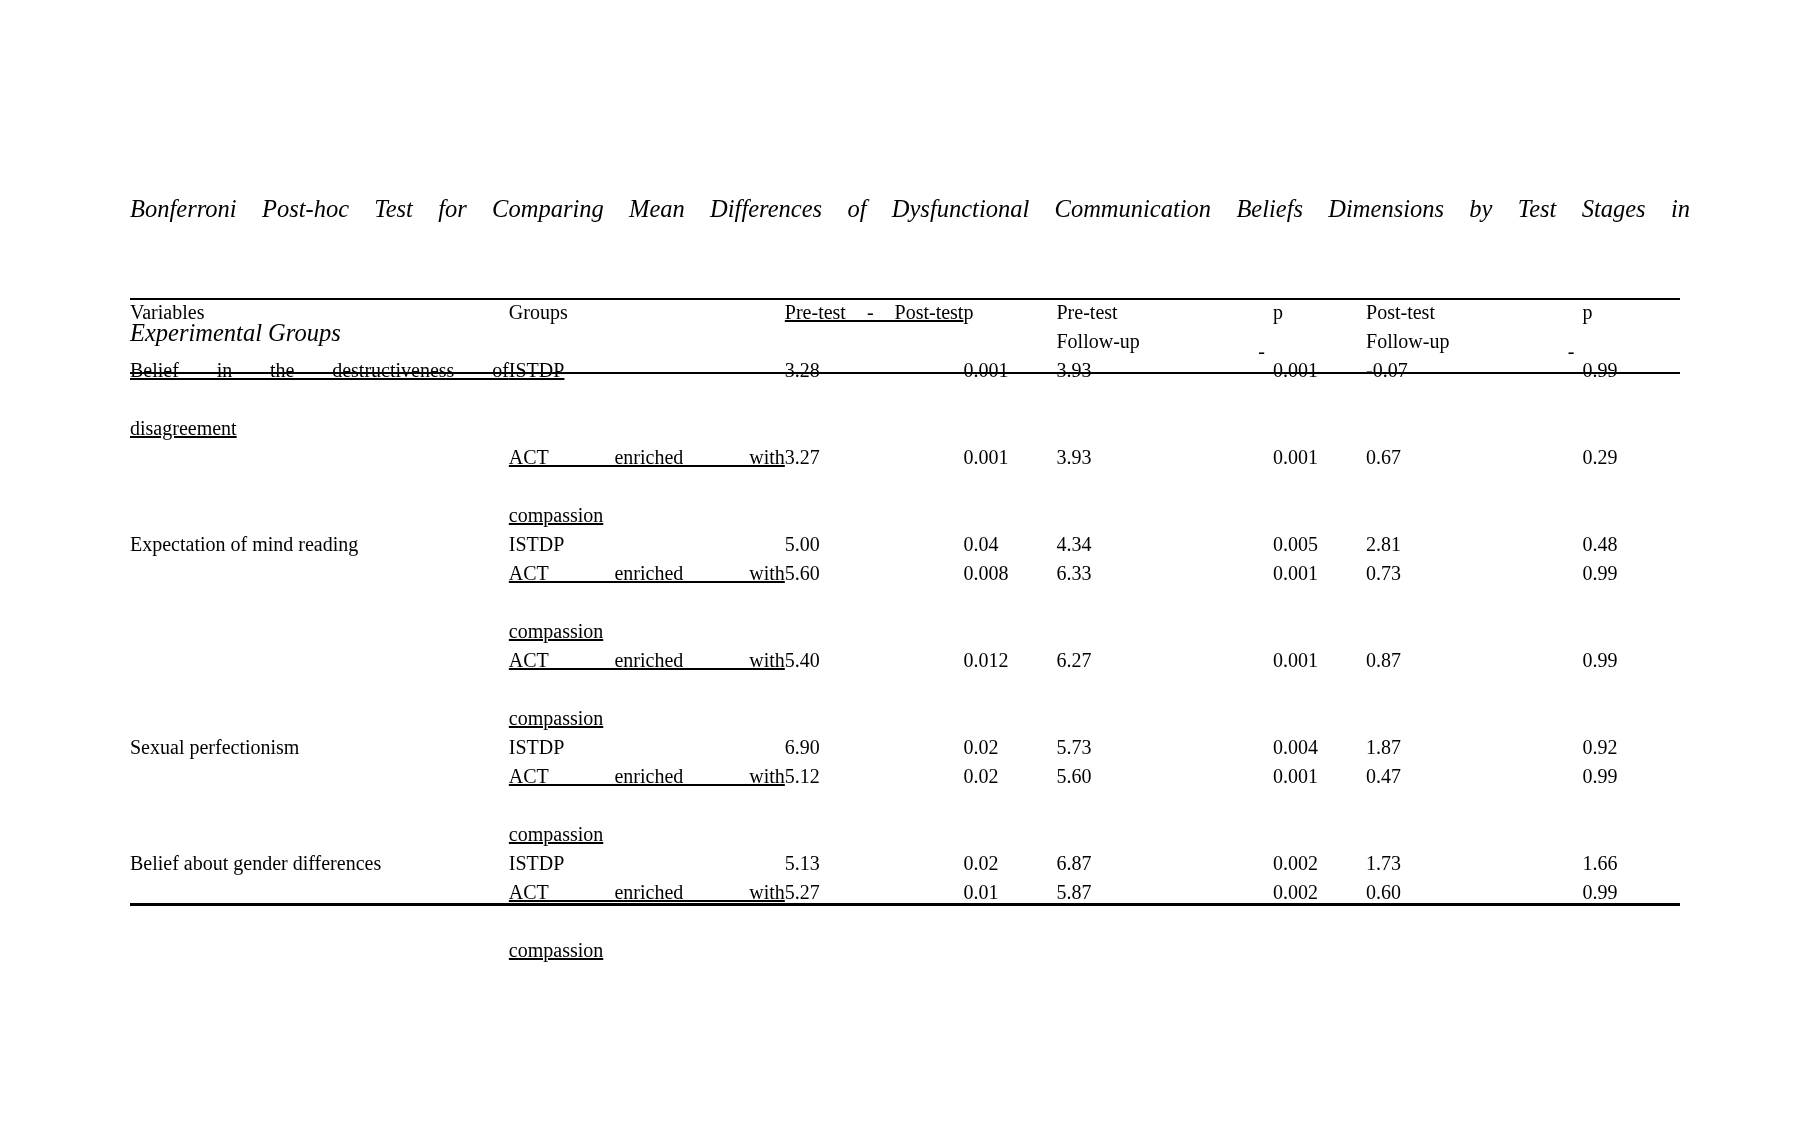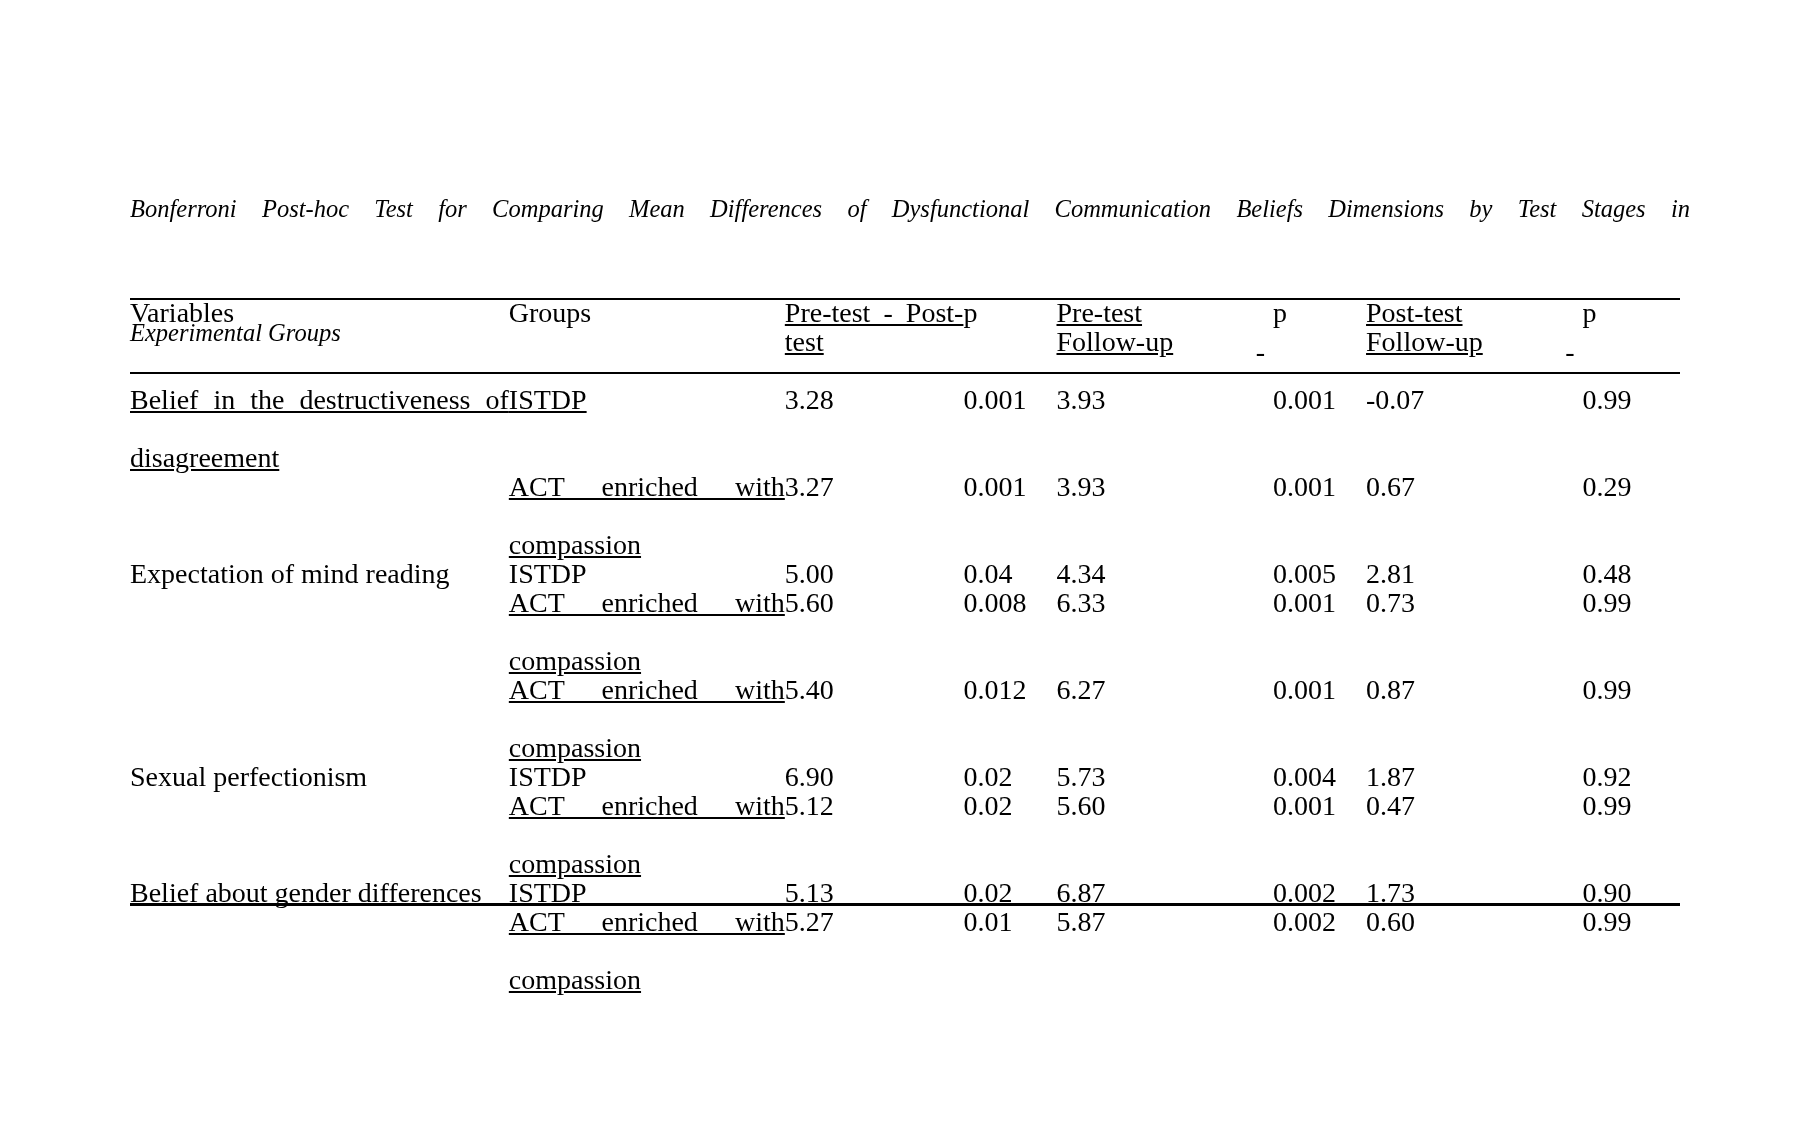--- a/index.html
+++ b/index.html
@@ -42,21 +42,21 @@
   }
   .caption .line2 {
     display: block;
   }
   table.tbl {
     position: absolute;
     left: 130px;
     top: 298px;
     width: 1550px;
     border-collapse: collapse;
-    font-size: 28px;
+    font-size: 20px;
     font-style: normal;
   }
   table.tbl td, table.tbl th {
     vertical-align: top;
     padding: 0;
     font-weight: normal;
     text-align: left;
   }
   
   .rule-top {
@@ -116,21 +116,20 @@
   .just > span.j::after {
     content: "";
     display: inline-block;
     width: 100%;
   }
   .just > span.last {
     display: block;
   }
   .dash-cell {
     position: relative;
-    text-decoration: underline;
   }
   .dash {
     position: absolute;
     right: 8px;
     top: 39px;
   }
 </style>
 </head>
 <body>
 
@@ -266,21 +265,21 @@
       </tr>
 
       <tr class="body-row">
         <td class="c-var">Belief about gender differences</td>
         <td class="c-grp">ISTDP</td>
         <td class="c-ppt">5.13</td>
         <td class="c-p1">0.02</td>
         <td class="c-pfu">6.87</td>
         <td class="c-p2">0.002</td>
         <td class="c-ptfu">1.73</td>
-        <td class="c-p3">0.90</td>
+        <td class="c-p3">1.66</td>
       </tr>
 
       <tr class="body-row">
         <td class="c-var"></td>
         <td class="c-grp just">
           <span class="j">ACT enriched with</span>
           <span class="last">compassion</span>
         </td>
         <td class="c-ppt">5.27</td>
         <td class="c-p1">0.01</td>

